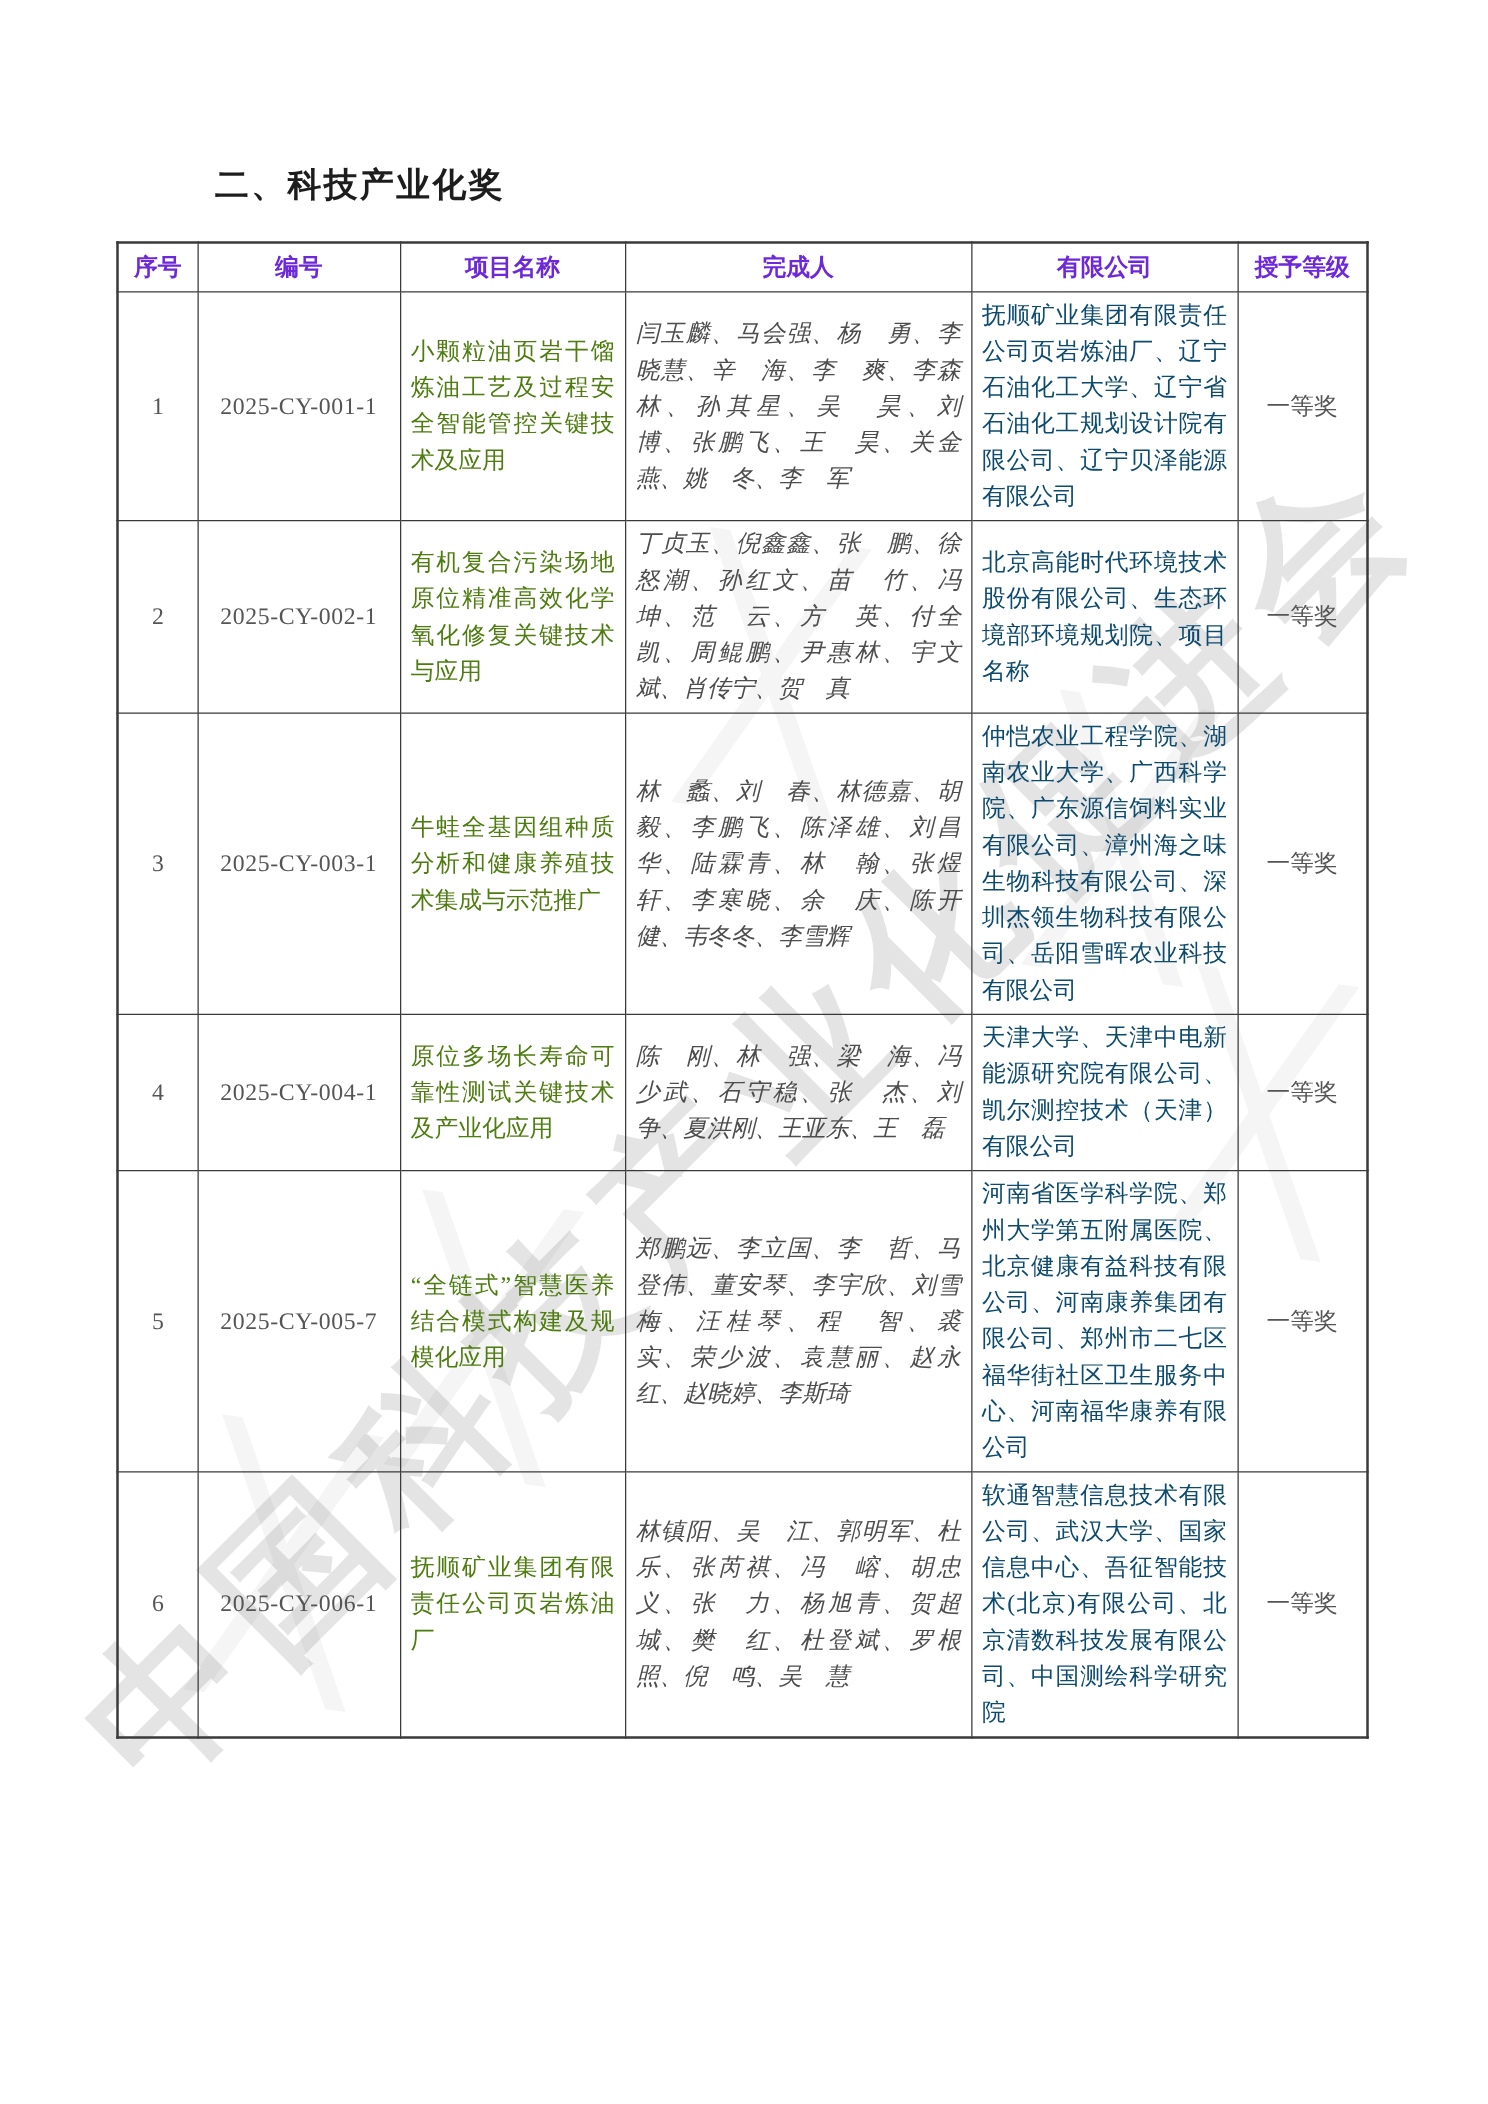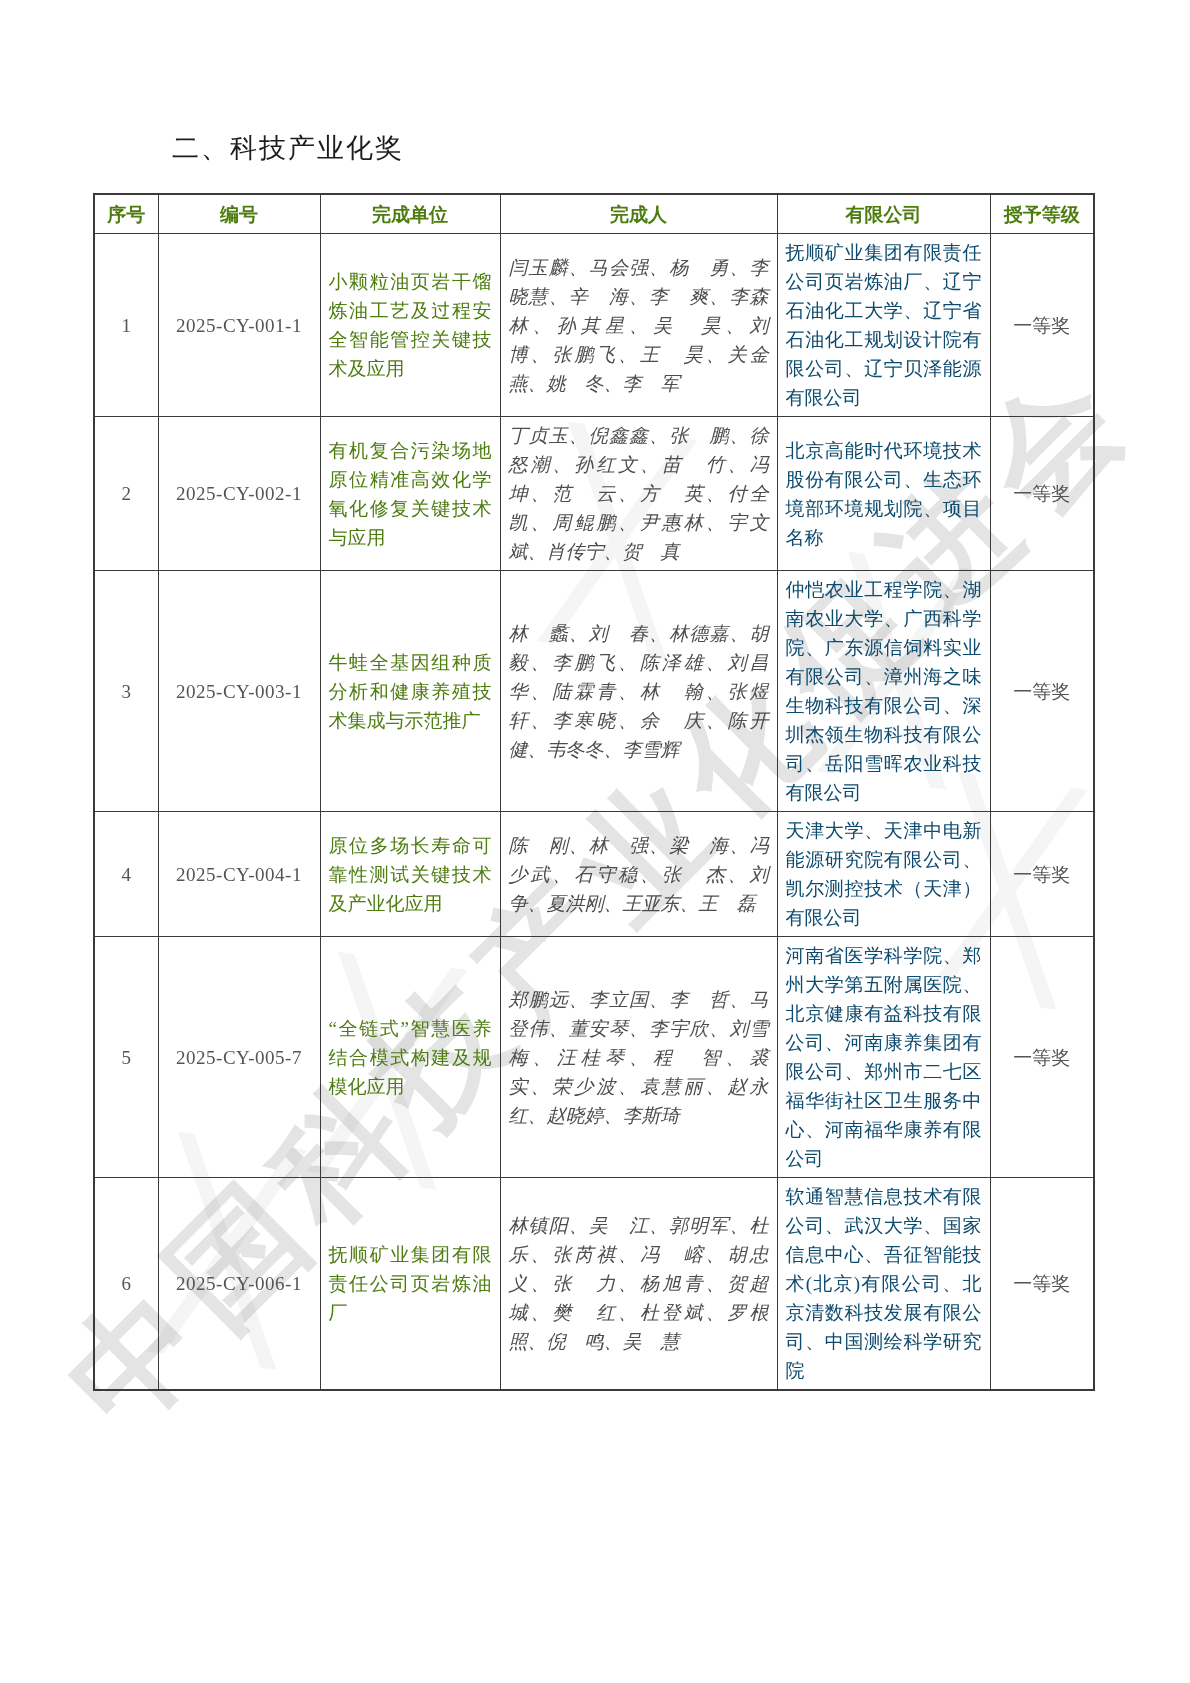--- a/index.html
+++ b/index.html
@@ -33,37 +33,37 @@
   .wm-x.x2{left:840px;top:560px;}
   .wm-x.x3{left:330px;top:960px;}
   .wm-x.x4{left:170px;top:1140px;}
   .wm-x.x5{left:950px;top:780px;}
 
   
   .content{position:relative;z-index:1;}
   .title{
     position:absolute;left:172px;top:130px;margin:0;
     font-family:"Liberation Sans","DejaVu Sans",sans-serif;
-    font-size:27px;font-weight:400;color:#1d1d1d;letter-spacing:2px;
+    font-size:27px;font-weight:700;color:#1d1d1d;letter-spacing:2px;
   }
   table.awards{
     position:absolute;left:93px;top:193px;
     width:1000px;border-collapse:collapse;table-layout:fixed;
     border:2.5px solid #3a3a3a;
   }
   table.awards th,table.awards td{
     border:1.6px solid #3a3a3a;
     vertical-align:middle;
     font-size:19px;line-height:29px;
     padding:4px 8px;
     word-break:break-all;
   }
   table.awards th{
     font-family:"Liberation Sans","DejaVu Sans",sans-serif;
-    font-weight:700;color:#4d7c0f;font-size:19px;
+    font-weight:700;color:#6d28d9;font-size:19px;
     height:34px;text-align:center;padding:2px 4px;
     background:transparent;
   }
   td.c-no,td.c-code,td.c-grade{text-align:center;color:#555;}
   td.c-code{font-size:18px;letter-spacing:0.5px;margin-left:28px;}
   td.c-proj{text-align:justify;text-justify:inter-ideograph;padding:4px 18px;color:#4d7c0f;}
   td.c-people{text-align:justify;text-justify:inter-ideograph;padding:4px 22px;color:#4d4d4d;font-style:italic;}
   td.c-units{text-align:justify;text-justify:inter-ideograph;padding:4px 15px;color:#0c4a6e;}
 </style>
 </head>
@@ -89,21 +89,21 @@
         <col style="width:162px">
         <col style="width:180px">
         <col style="width:277px">
         <col style="width:213px">
         <col style="width:104px">
       </colgroup>
       <thead>
         <tr>
           <th>序号</th>
           <th>编号</th>
-          <th>完成单位</th>
+          <th>项目名称</th>
           <th>完成人</th>
           <th>有限公司</th>
           <th>授予等级</th>
         </tr>
       </thead>
       <tbody>
         <tr style="height:172px">
           <td class="c-no">1</td>
           <td class="c-code">2025-CY-001-1</td>
           <td class="c-proj">小颗粒油页岩干馏炼油工艺及过程安全智能管控关键技术及应用</td>

